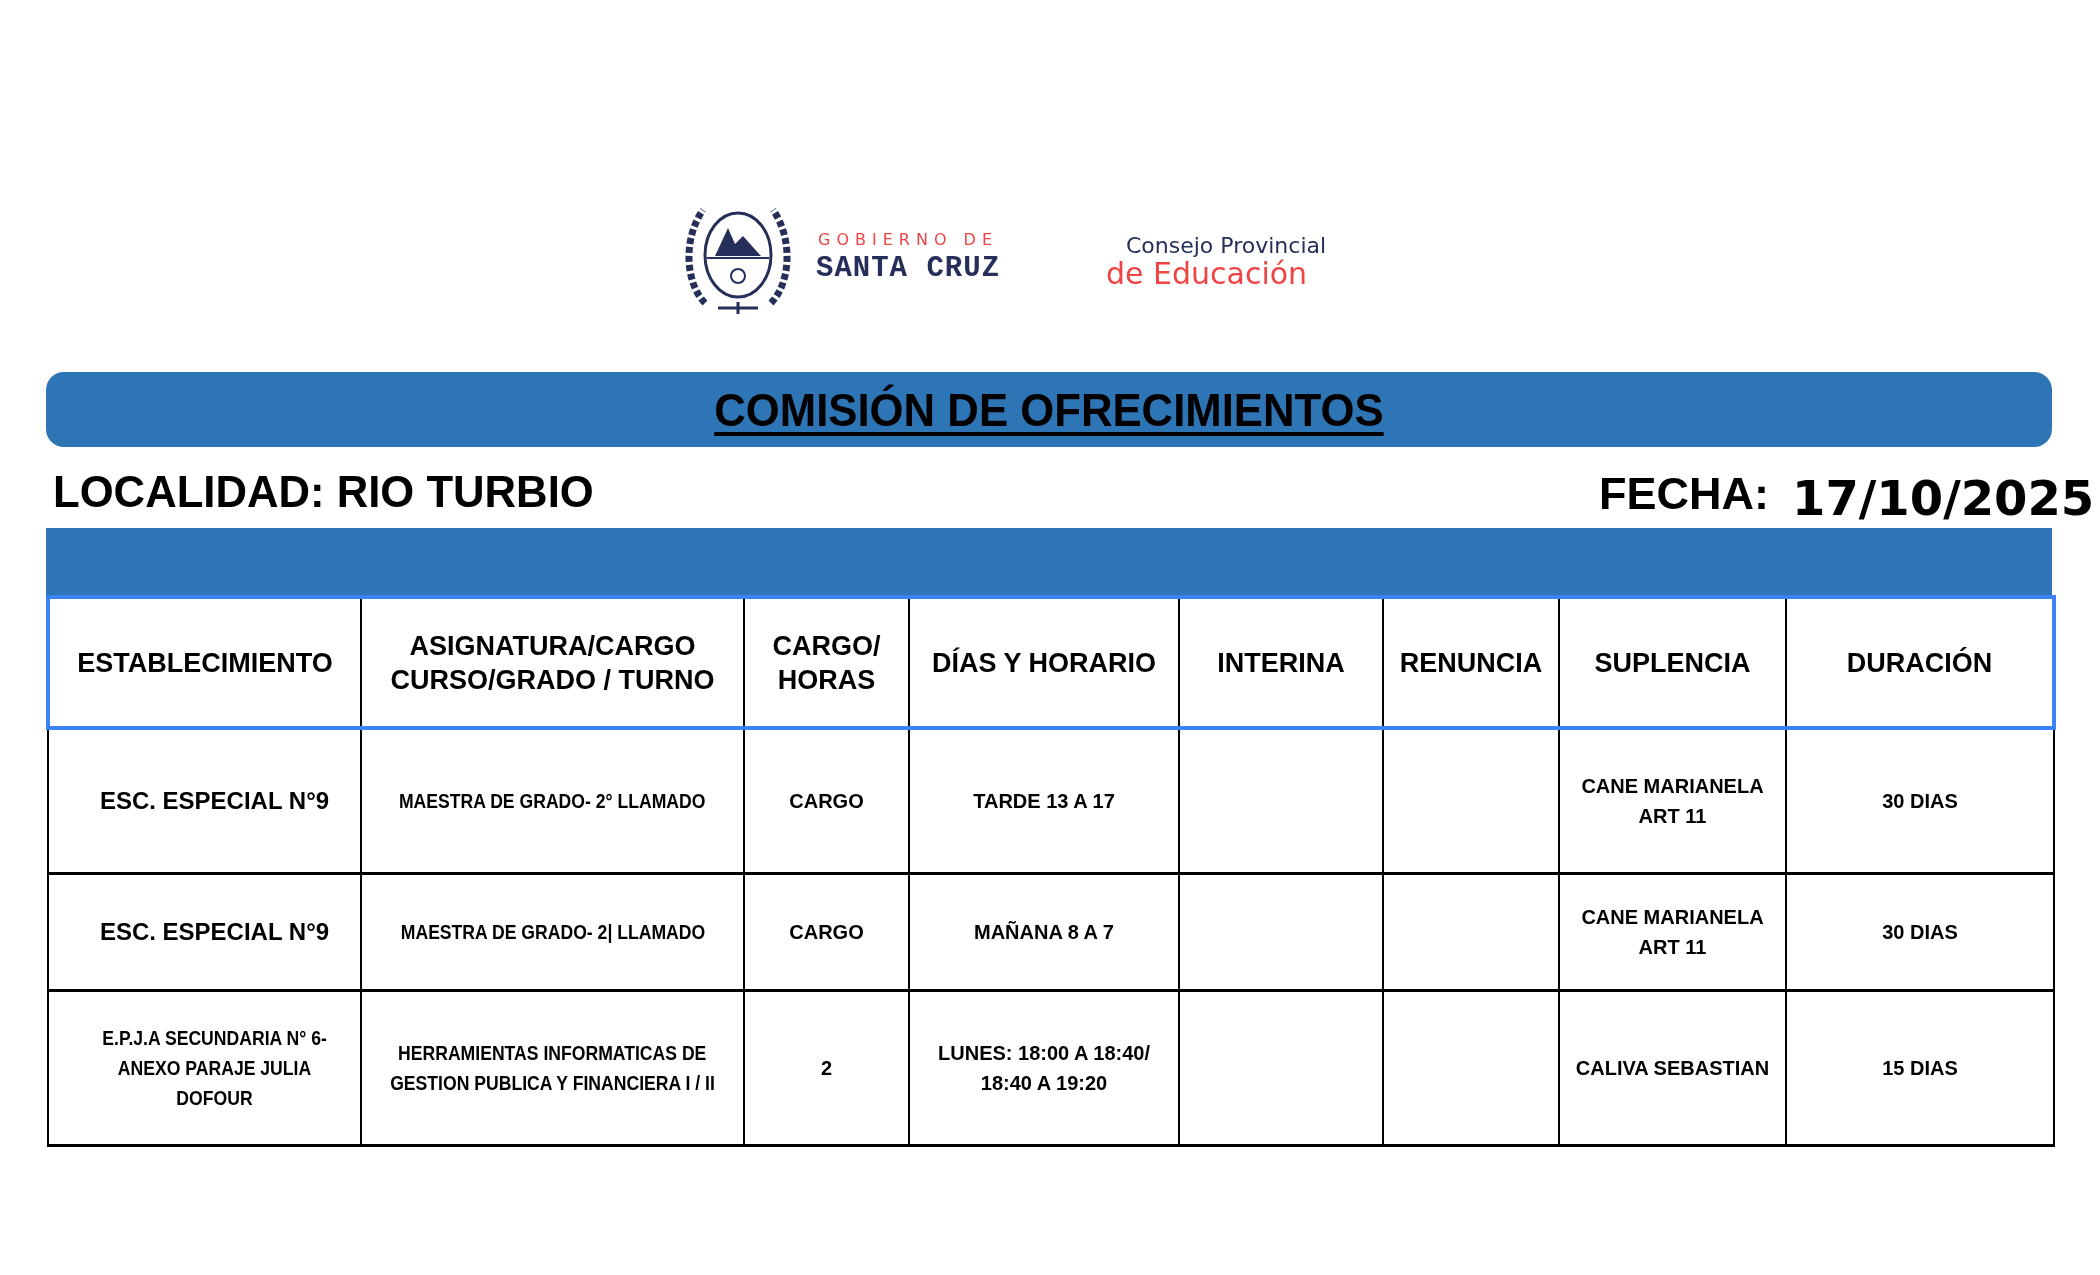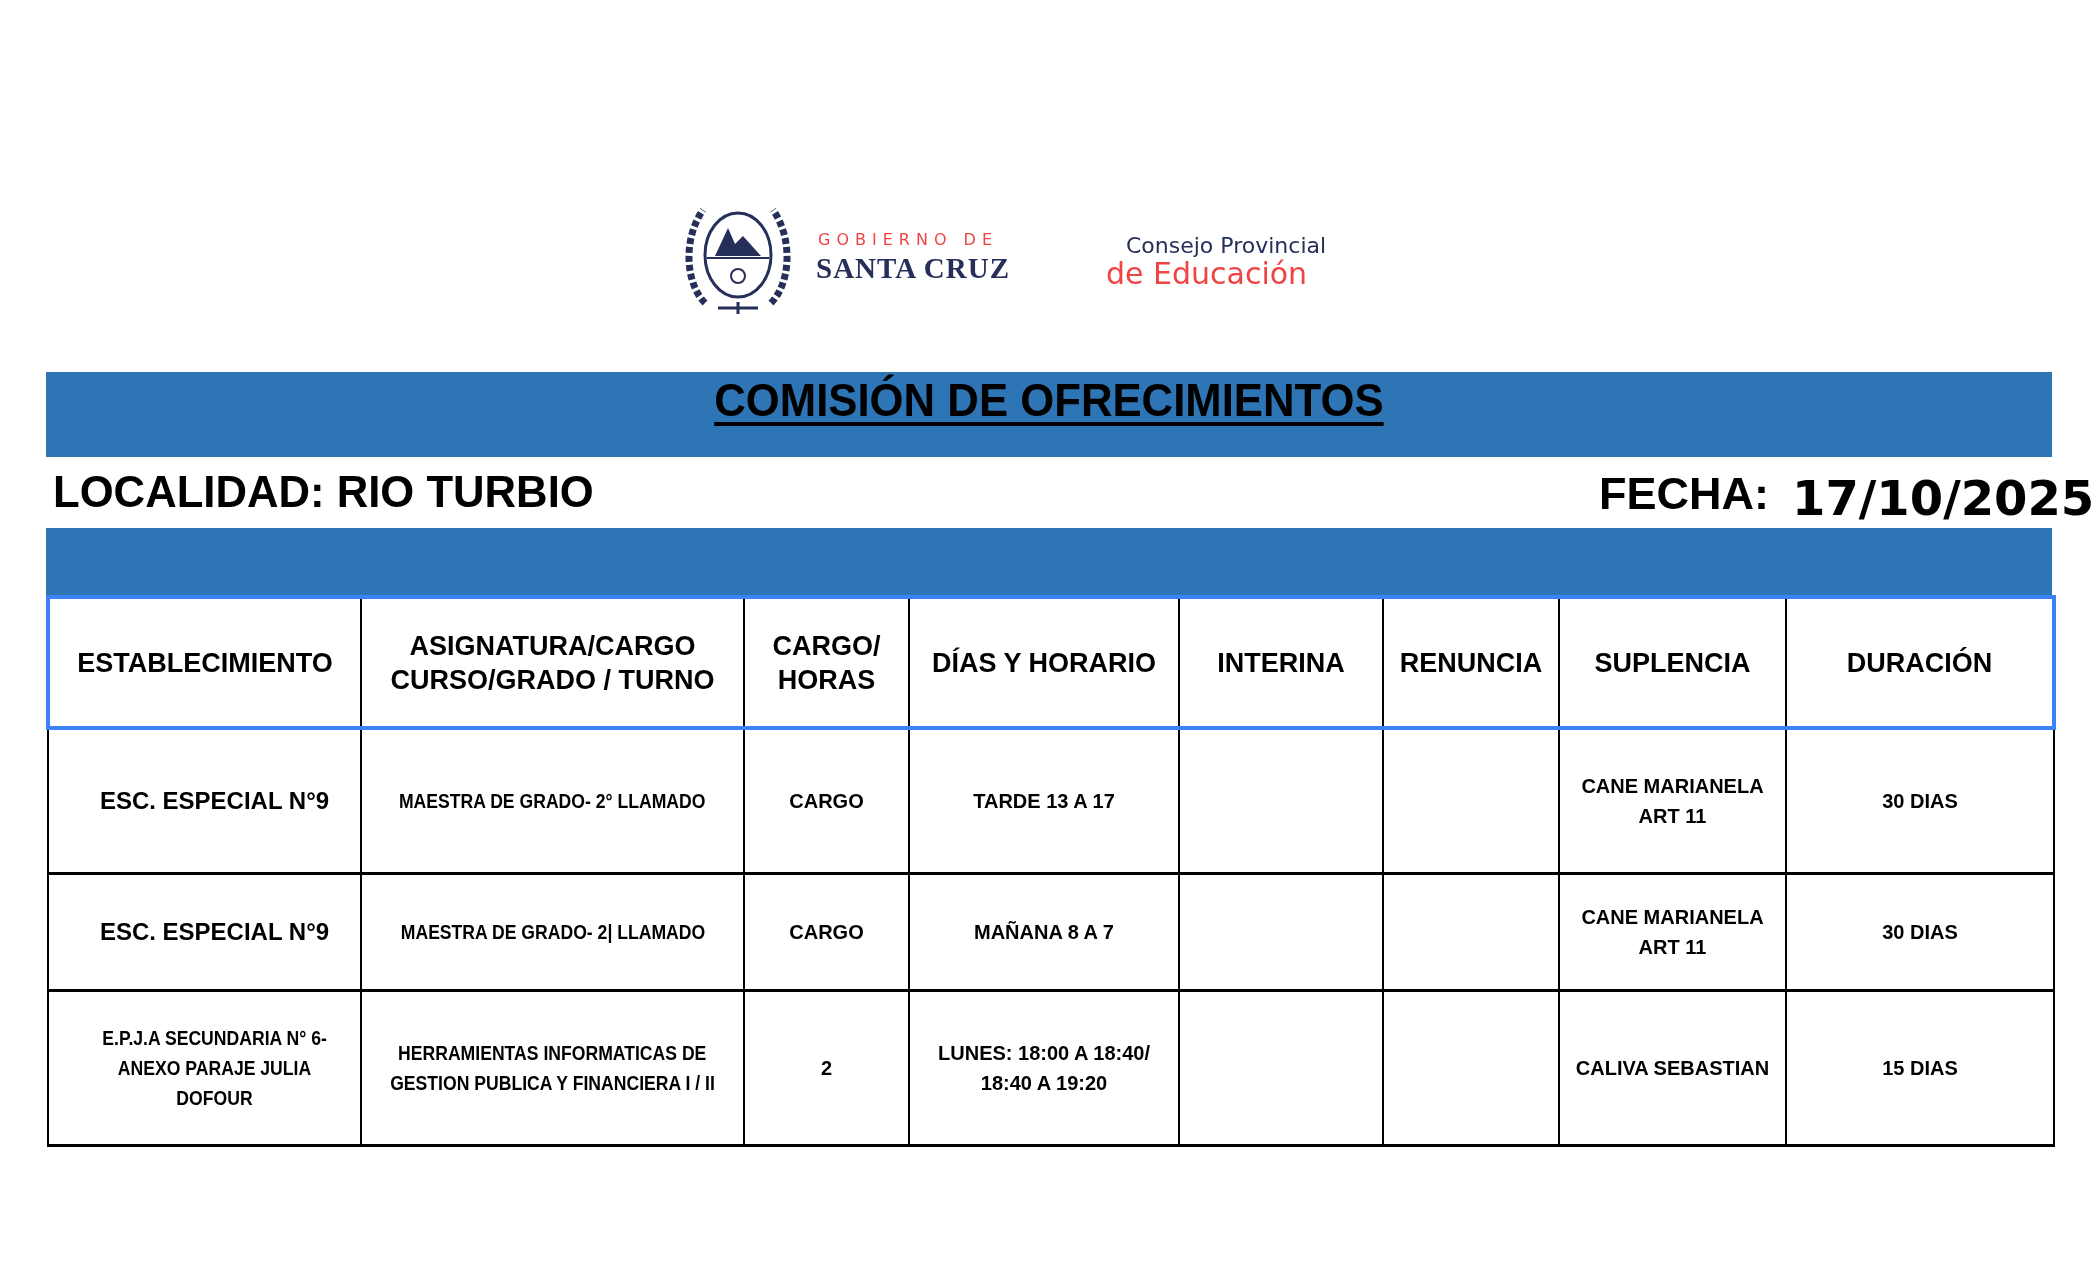--- a/index.html
+++ b/index.html
@@ -1,26 +1,26 @@
 <!DOCTYPE html>
 <html><head>
 <meta charset="utf-8">
 <style>
   html,body{margin:0;padding:0;background:#fff;}
   body{width:2100px;height:1275px;position:relative;overflow:hidden;font-family:"Liberation Sans",sans-serif;color:#000;}
   .abs{position:absolute;}
   
   #emblem{left:683px;top:198px;width:110px;height:118px;}
   #gob1{left:818px;top:230px;font-family:"DejaVu Sans",sans-serif;font-size:16px;letter-spacing:6px;color:#ef4444;white-space:nowrap;}
-  #gob2{left:816px;top:252px;font-family:Liberation Serif, serif;font-weight:bold;font-size:29px;letter-spacing:1px;color:#262f5a;white-space:nowrap;}
+  #gob2{left:816px;top:252px;font-family:Liberation Mono, monospace;font-weight:bold;font-size:29px;letter-spacing:1px;color:#262f5a;white-space:nowrap;}
   #cpe1{left:1106px;top:233px;font-family:"DejaVu Sans",sans-serif;font-size:22px;color:#262f5a;white-space:nowrap;margin-left:20px;}
   #cpe2{left:1106px;top:256px;font-family:"DejaVu Sans",sans-serif;font-size:30px;color:#ef4444;white-space:nowrap;}
   
   .band{left:46px;width:2006px;background:#2E75B6;}
-  #band1{top:372px;height:85px;display:flex;justify-content:center;}
+  #band1{top:372px;height:75px;display:flex;align-items:center;justify-content:center;border-radius:18px;}
   #title{font-weight:bold;font-size:47px;text-decoration:underline;text-decoration-thickness:4px;text-underline-offset:6px;transform:scaleX(0.93);color:#000;}
   #band2{top:528px;height:67px;}
   #localidad{left:53px;top:466px;font-weight:bold;font-size:45px;white-space:nowrap;transform:scaleX(0.97);transform-origin:left;}
   #fecha-label{left:1566px;top:468px;font-weight:bold;font-size:45px;margin-left:33px;}
   #fecha-value{left:1792px;top:470px;font-family:"DejaVu Sans",sans-serif;font-weight:bold;font-size:48px;white-space:nowrap;}
   
   #table{left:46px;top:595px;width:2006px;border-collapse:collapse;table-layout:fixed;}
   #table th,#table td{border:2px solid #000;text-align:center;vertical-align:middle;padding:0 4px;}
   #table th{font-weight:bold;font-size:27px;height:127px;line-height:34px;}
   #table thead tr{border:4px solid #3b82f6;}

